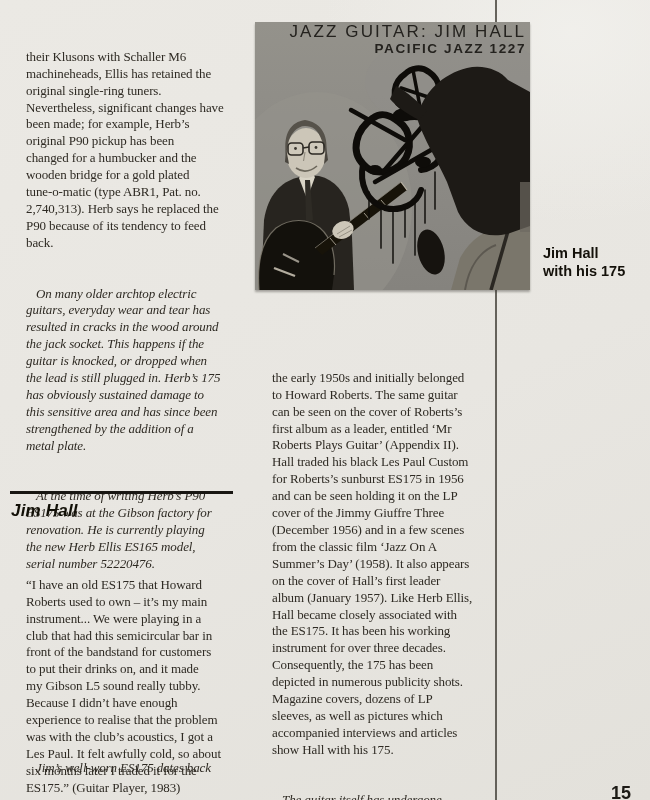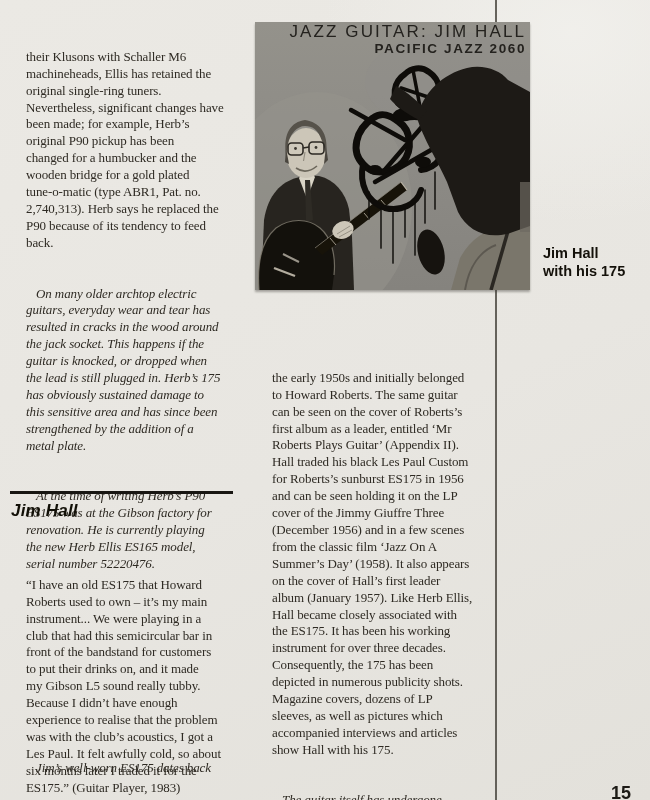--- a/index.html
+++ b/index.html
@@ -221,21 +221,21 @@
 
       <path d="M 162 96 C 168 70 188 52 212 46 C 228 42 245 48 253 58 L 275 70 L 275 204 L 252 212 C 230 217 212 208 203 190 L 192 160 C 182 138 168 116 162 96 Z" fill="#1d1a16"></path>
 
       <path d="M 164 98 C 152 92 142 85 135 77 L 141 64 C 153 70 163 80 172 89 Z" fill="#1d1a16"></path>
 
       <ellipse cx="176" cy="230" rx="13" ry="23" fill="#16130f" transform="rotate(-14 176 230)"></ellipse>
 
       <rect x="265" y="160" width="10" height="50" fill="#6e6a61" opacity="0.7"></rect>
     </svg>
     <div class="cover-title">JAZZ GUITAR: JIM HALL</div>
-    <div class="cover-subtitle">PACIFIC JAZZ 2060</div>
+    <div class="cover-subtitle">PACIFIC JAZZ 1227</div>
   </div>
 
   <div class="caption">Jim Hall
 with his 175</div>
 
   <div class="page-number">15</div>
 
 </div>
 
 </body></html>

